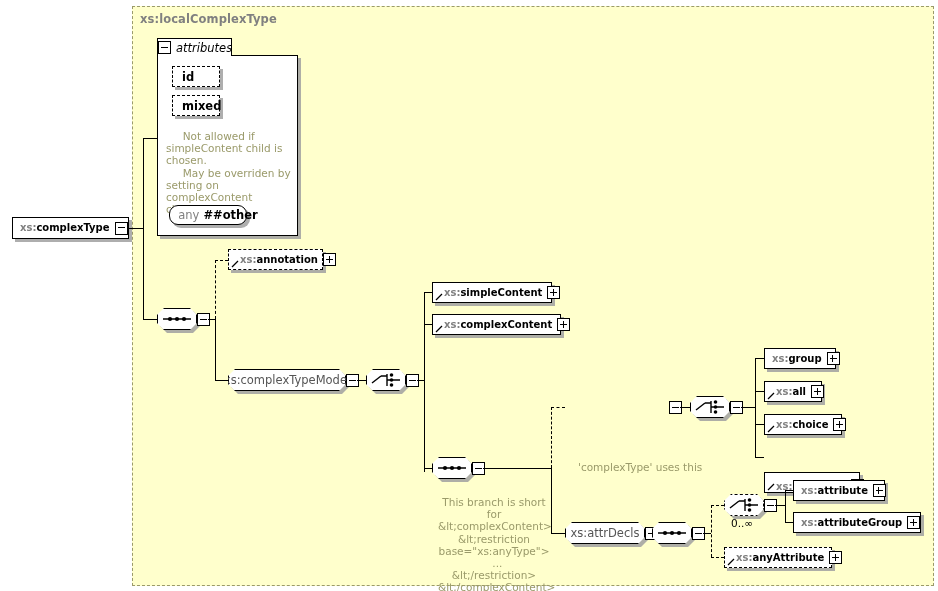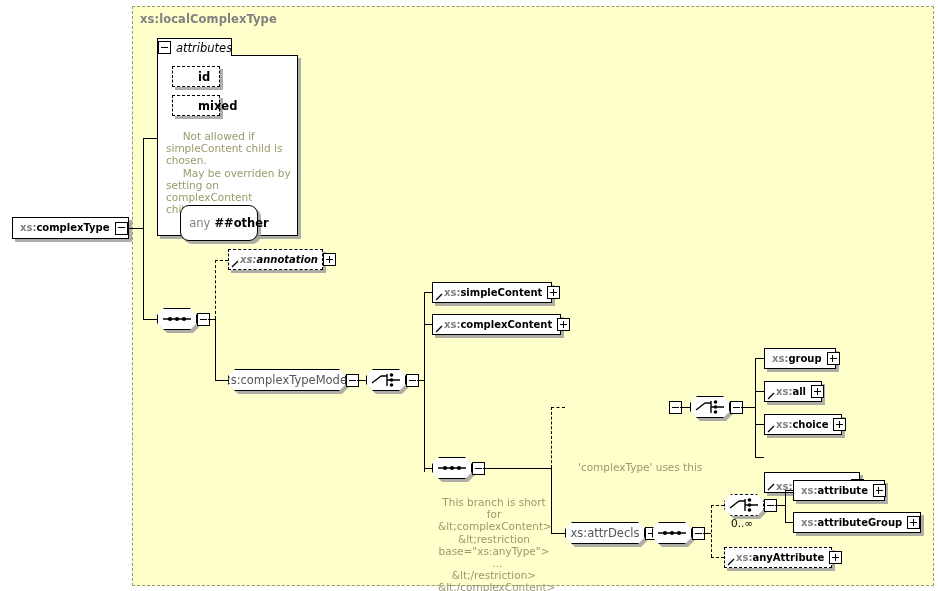--- a/index.html
+++ b/index.html
@@ -49,21 +49,21 @@
   .oct.dashedoct{border:1px dashed #000;}
 
   
   .attrpanel{position:absolute;background:#ffffff;border:1px solid #000;box-sizing:border-box;
     box-shadow:3px 3px 0 0 rgba(160,160,160,.85);}
   .attrtab{position:absolute;background:#ffffff;border:1px solid #000;border-bottom:none;
     box-sizing:border-box;display:flex;align-items:center;padding-left:0;}
   .attrtab .ttl{font-size:11.5px;font-style:italic;color:#000;margin-left:5px;
     font-family:"DejaVu Sans","Liberation Sans",sans-serif;}
   .attrrow{position:absolute;background:#ffffff;border:1px dashed #000;box-sizing:border-box;
-    box-shadow:3px 3px 0 0 rgba(160,160,160,.85);display:flex;align-items:center;padding-left:25px;}
+    box-shadow:3px 3px 0 0 rgba(160,160,160,.85);display:flex;align-items:center;padding-left:9px;}
   .attrrow .an{font-size:11.5px;font-weight:bold;color:#000;
     font-family:"DejaVu Sans","Liberation Sans",sans-serif;}
 
   .notetext{position:absolute;font-size:10.5px;color:#9a9a6a;line-height:12.2px;
     font-family:"DejaVu Sans","Liberation Sans",sans-serif;white-space:pre-wrap;}
 
   .anypill{position:absolute;background:#ffffff;border:1px solid #000;border-radius:9px;
     box-shadow:3px 3px 0 0 rgba(160,160,160,.85);
     display:flex;align-items:center;justify-content:center;box-sizing:border-box;}
   .anypill .w1{font-size:11.5px;color:#808080;}
@@ -110,21 +110,21 @@
     <span class="an">mixed</span>
   </div>
 
   <div class="notetext" style="left:166px;top:130px;width:126px;">     Not allowed if
 simpleContent child is
 chosen.
      May be overriden by
 setting on complexContent
 child.</div>
 
-  <div class="anypill" style="left:180px;top:205px;width:78px;height:36px;padding-left:20px;">
+  <div class="anypill" style="left:169px;top:205px;width:78px;height:20px;padding-left:20px;">
     <span class="w1">any</span>
     <span class="w2">##other</span>
   </div>
 
   <div class="ln lnv" style="left:143px;top:138px;height:90px;"></div>
   <div class="ln lnh" style="left:143px;top:138px;width:15px;"></div>
 
   <div class="octwrap" style="left:157px;top:308px;width:40px;height:22px;">
     <div class="octshadow" style="left:3px;top:3px;width:40px;height:22px;"></div>
     <div class="oct" style="left:0;top:0;width:40px;height:22px;">
@@ -140,21 +140,21 @@
   <div class="ln lnh" style="left:143px;top:319px;width:15px;"></div>
   <div class="ln lnv" style="left:143px;top:228px;height:92px;"></div>
 
   <div class="ln lnh" style="left:208px;top:319px;width:7px;"></div>
   <div class="ln lnv" style="left:215px;top:319px;height:61px;"></div>
   <div class="ln lnh" style="left:215px;top:380px;width:13px;"></div>
 
   <div class="dln dlnv" style="left:215px;top:260px;height:59px;"></div>
   <div class="dln dlnh" style="left:215px;top:260px;width:13px;"></div>
 
-  <div class="ebox dashed haslink" style="left:228px;top:249px;width:95px;height:21px;font-style:italic;">
+  <div class="ebox dashed haslink" style="left:228px;top:249px;width:95px;height:21px;">
     <svg class="refarrow" viewBox="0 0 9 9">
       <path d="M1 8 L7 2" stroke="#000" stroke-width="1.3" fill="none"></path>
       <path d="M7 2 L3.3 2 L7 2 L7 5.6 Z" fill="#000"></path>
     </svg>
     <span class="nm lbl"><span class="pfx">xs:</span><span>annotation</span></span>
     <span class="exp plus"></span>
   </div>
 
   <div class="octwrap" style="left:228px;top:369px;width:118px;height:22px;">
     <div class="octshadow" style="left:3px;top:3px;width:118px;height:22px;"></div>

